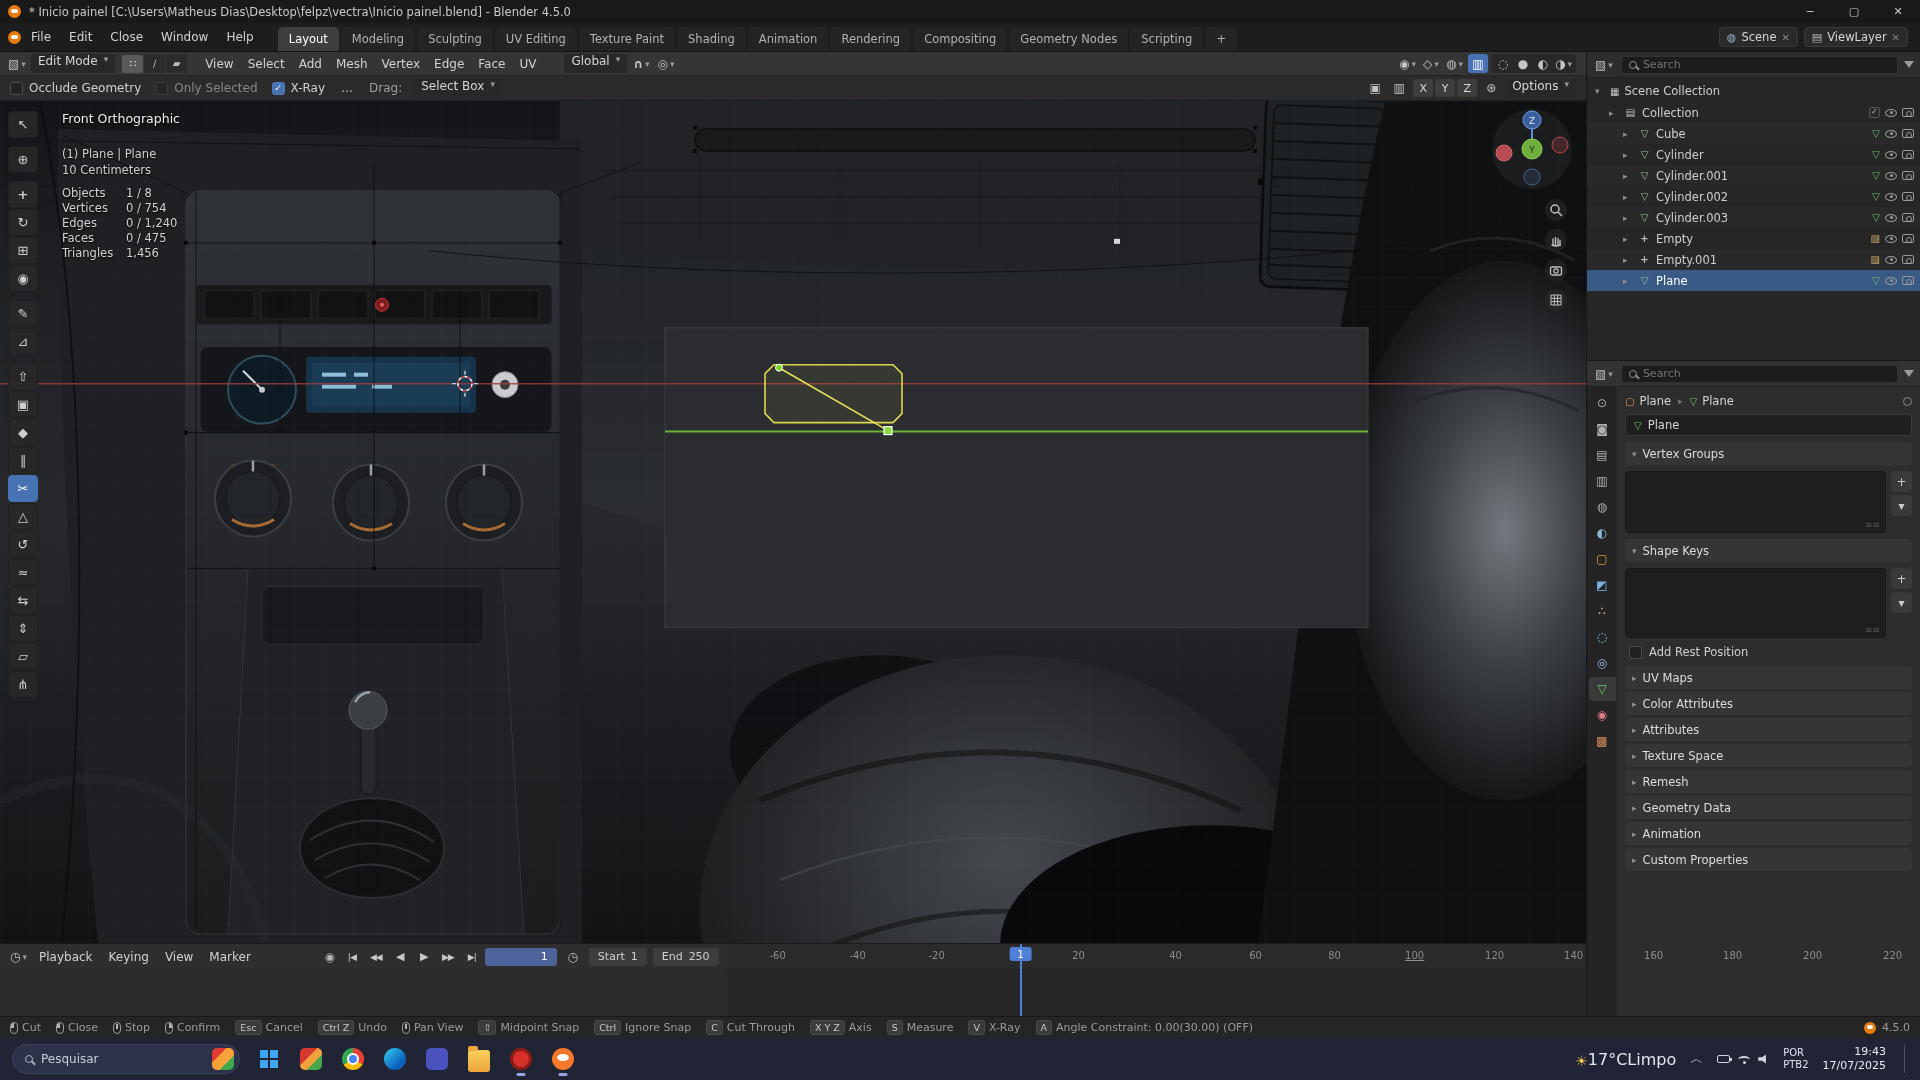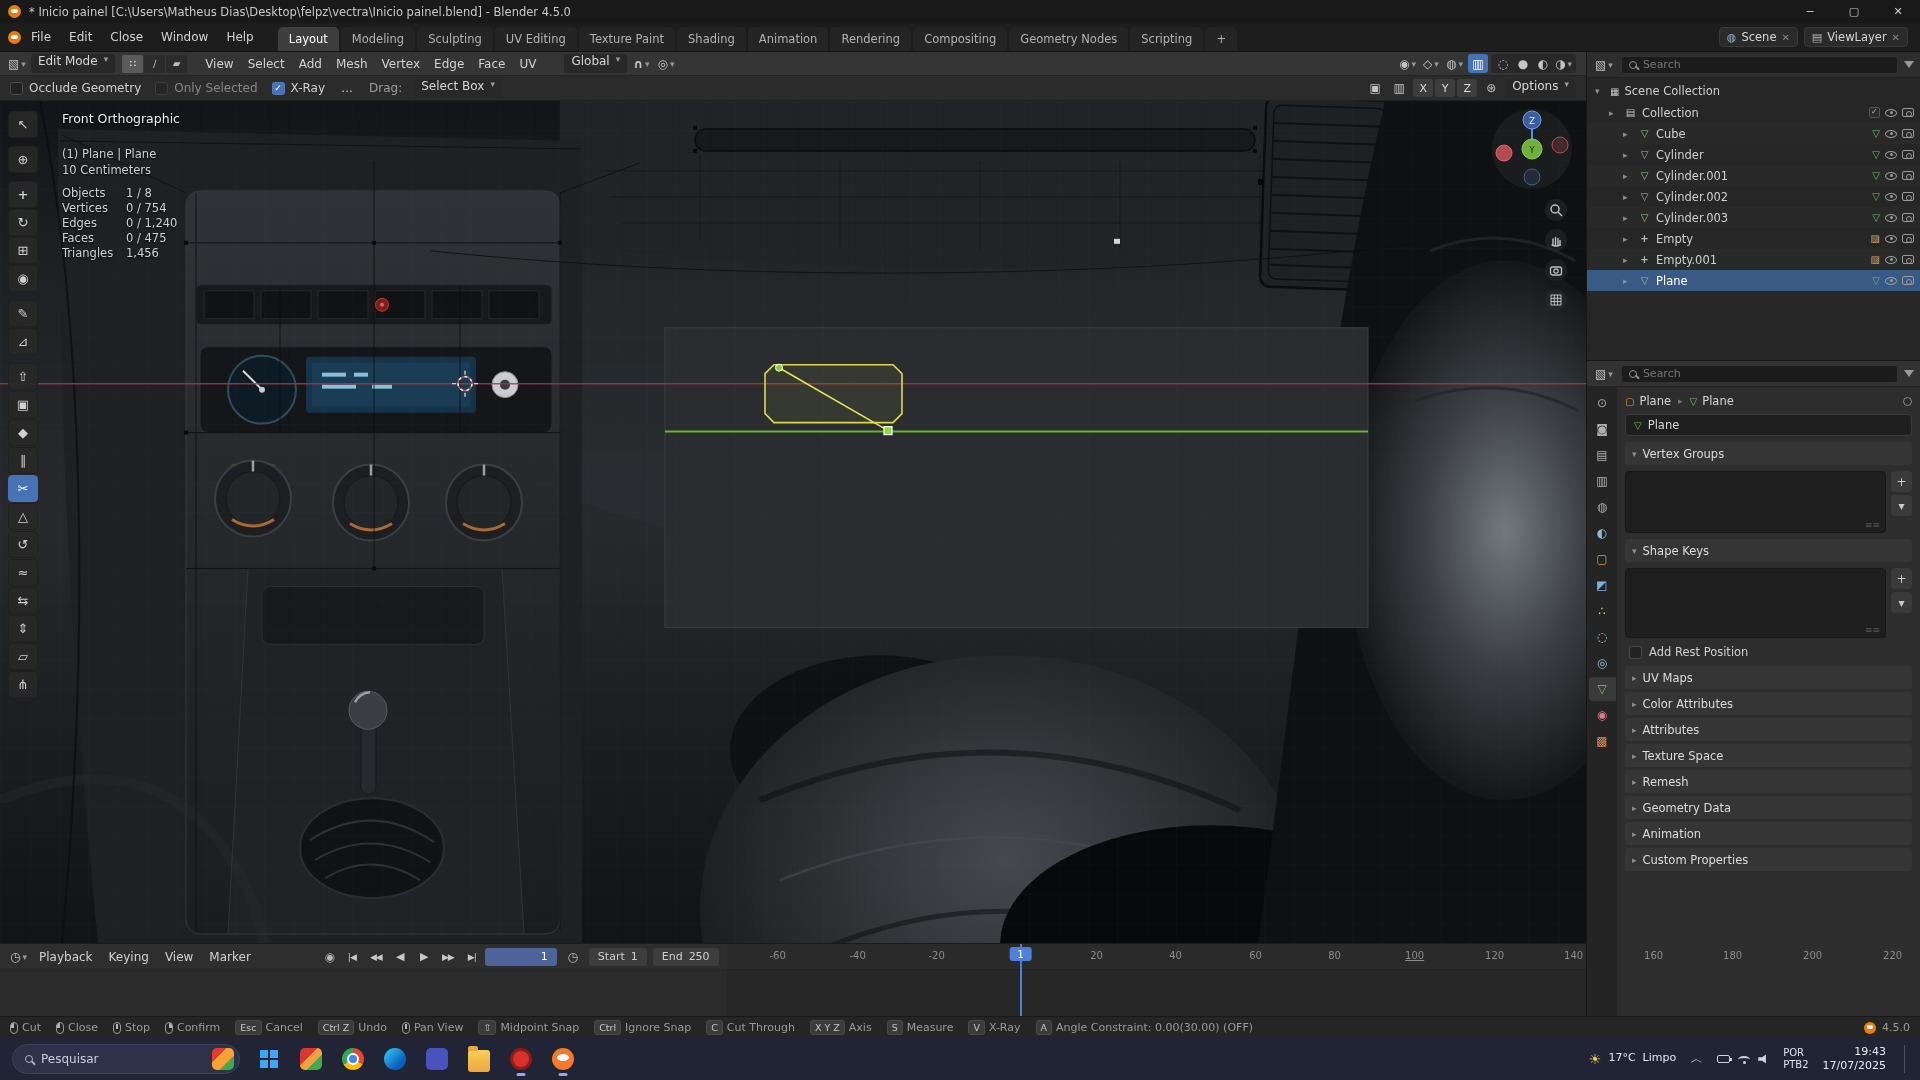--- a/index.html
+++ b/index.html
@@ -241,21 +241,21 @@
   .app-chrome .appico{border-radius:50%;background:conic-gradient(#ea4335 0 33%,#fbbc05 33% 66%,#34a853 66% 100%);position:relative}
   .app-chrome .appico::after{content:"";position:absolute;inset:5px;border-radius:50%;background:#4285f4;border:2px solid #fff}
   .app-edge .appico{border-radius:50%;background:linear-gradient(135deg,#35d0f2,#0b62be 70%)}
   .app-teams .appico{background:#4a53bd}
   .app-explorer .appico{background:linear-gradient(#f8cf5a,#eda73c);border-radius:3px;position:relative;margin-top:3px}
   .app-explorer .appico::before{content:"";position:absolute;top:-4px;left:0;width:10px;height:5px;background:#eda73c;border-radius:2px 2px 0 0}
   .app-recorder .appico{border-radius:50%;background:#d8312b;border:3px solid #8f1b17}
   .app-blender .appico{border-radius:50%;background:#f5792a;position:relative}
   .app-blender .appico::after{content:"";position:absolute;left:5px;top:6px;width:12px;height:7px;border-radius:50%;background:#fff}
   .tb-right{margin-left:auto;display:flex;align-items:center;gap:14px;color:#e4e7f0}
-  .weather{display:flex;align-items:flex-start;gap:7px;font-size:11px}
+  .weather{display:flex;align-items:flex-end;font-size:16px}
   .sun{color:#f3c84e;font-size:14px}
   .sun::before{content:"☀"}
   .chev{font-size:13px;color:#cfd4e2}
   .trays{display:flex;gap:8px;align-items:center}
   .ico-batt{width:13px;height:8px;border:1px solid #cfd3dc;border-radius:2px;position:relative}
   .ico-batt::after{content:"";position:absolute;right:-3px;top:2px;width:2px;height:3px;background:#cfd3dc}
   .ico-wifi{width:12px;height:7px;border-top:2px solid #cfd3dc;border-radius:50% 50% 0 0;position:relative}
   .ico-wifi::after{content:"";position:absolute;left:4.5px;top:3px;width:3px;height:3px;border-radius:50%;background:#cfd3dc}
   .ico-vol{width:11px;height:10px;background:#cfd3dc;clip-path:polygon(0 32%,35% 32%,70% 5%,70% 95%,35% 68%,0 68%)}
   .lang{font-size:10px;line-height:1.25;text-align:left;color:#dfe3ee}
@@ -681,21 +681,21 @@
               </span>
           </div>
         </div>
         <div class="tl-body">
           <div class="tl-ruler">
 
           <span class="tick" style="left: 51px;">-60</span>
               <span class="tick" style="left: 131px;">-40</span>
               <span class="tick" style="left: 210px;">-20</span>
               <span class="tick" style="left: 294px;">1</span>
-              <span class="tick" style="left: 370px;">20</span>
+              <span class="tick" style="left: 352px;">20</span>
               <span class="tick" style="left: 449px;">40</span>
               <span class="tick" style="left: 529px;">60</span>
               <span class="tick" style="left: 608px;">80</span>
               <span class="tick" style="left: 688px; text-decoration: underline;">100</span>
               <span class="tick" style="left: 768px;">120</span>
               <span class="tick" style="left: 847px;">140</span>
               <span class="tick" style="left: 927px;">160</span>
               <span class="tick" style="left: 1006px;">180</span>
               <span class="tick" style="left: 1086px;">200</span>
               <span class="tick" style="left: 1166px;">220</span>

